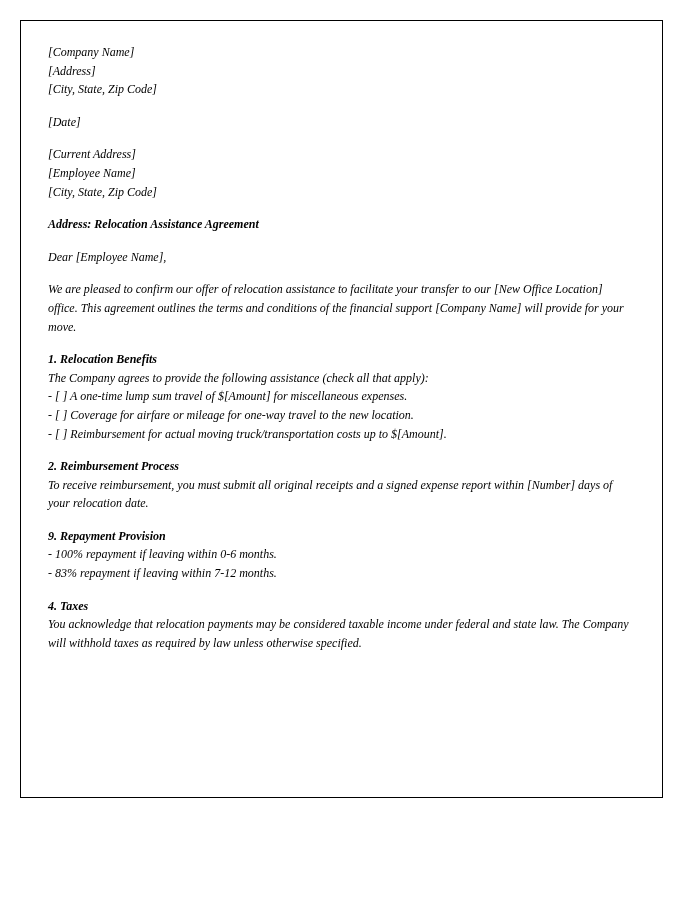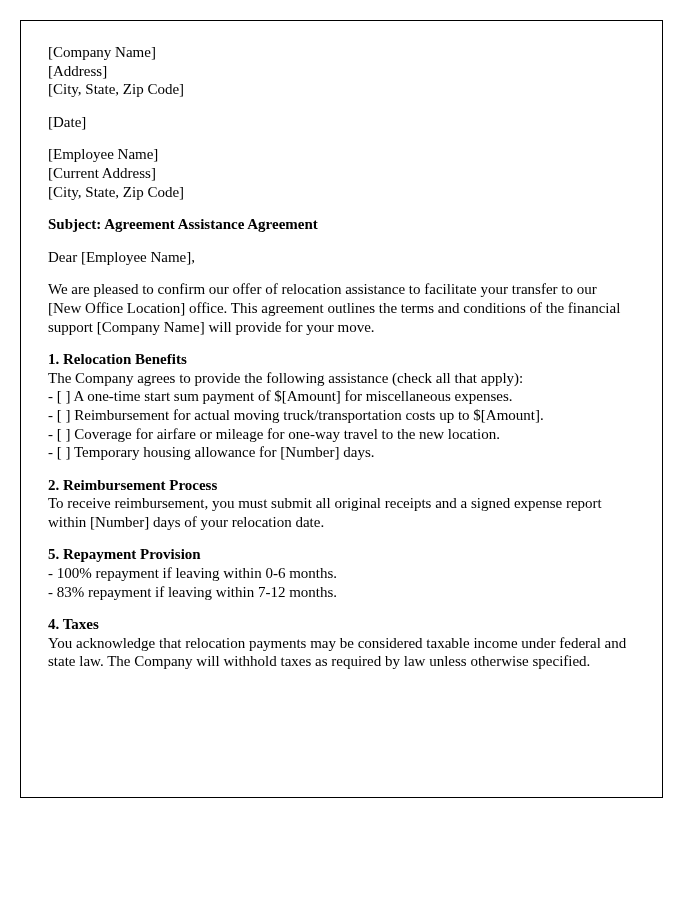--- a/index.html
+++ b/index.html
@@ -21,22 +21,23 @@
     width: 643px;
     height: 778px;
     border: 1px solid #000000;
     box-sizing: border-box;
     background: #ffffff;
     padding: 22px 32px 0 27px;
     overflow: hidden;
   }
   .block {
     margin: 0 0 14px 0;
-    font-size: 15px;
+    font-size: 12px;
     line-height: 18.6px;
+    font-style: italic;
   }
   .line {
     white-space: pre-wrap;
   }
   .bold {
     font-weight: bold;
   }
   .para {
     white-space: pre-wrap;
   }
@@ -50,51 +51,50 @@
     <div class="line">[Company Name]</div>
     <div class="line">[Address]</div>
     <div class="line">[City, State, Zip Code]</div>
   </div>
 
   <div class="block">
     <div class="line">[Date]</div>
   </div>
 
   <div class="block">
+    <div class="line">[Current Address]</div>
     <div class="line">[Employee Name]</div>
-    <div class="line">[Current Address]</div>
     <div class="line">[City, State, Zip Code]</div>
   </div>
 
   <div class="block">
-    <div class="line bold">Subject: Agreement Assistance Agreement</div>
+    <div class="line bold">Address: Relocation Assistance Agreement</div>
   </div>
 
   <div class="block">
     <div class="line">Dear [Employee Name],</div>
   </div>
 
   <div class="block para">We are pleased to confirm our offer of relocation assistance to facilitate your transfer to our [New Office Location] office. This agreement outlines the terms and conditions of the financial support [Company Name] will provide for your move.</div>
 
   <div class="block">
     <div class="line bold">1. Relocation Benefits</div>
     <div class="para">The Company agrees to provide the following assistance (check all that apply):</div>
-    <div class="line">- [ ] A one-time start sum payment of $[Amount] for miscellaneous expenses.</div>
+    <div class="line">- [ ] A one-time lump sum travel of $[Amount] for miscellaneous expenses.</div>
+    <div class="line">- [ ] Coverage for airfare or mileage for one-way travel to the new location.</div>
     <div class="line">- [ ] Reimbursement for actual moving truck/transportation costs up to $[Amount].</div>
-    <div class="line">- [ ] Coverage for airfare or mileage for one-way travel to the new location.</div>
-    <div class="line">- [ ] Temporary housing allowance for [Number] days.</div>
   </div>
 
   <div class="block">
     <div class="line bold">2. Reimbursement Process</div>
     <div class="para">To receive reimbursement, you must submit all original receipts and a signed expense report within [Number] days of your relocation date.</div>
   </div>
 
   <div class="block">
-    <div class="line bold">5. Repayment Provision</div>
+    <div class="line bold">9. Repayment Provision</div>
     <div class="line">- 100% repayment if leaving within 0-6 months.</div>
     <div class="line">- 83% repayment if leaving within 7-12 months.</div>
   </div>
 
   <div class="block">
     <div class="line bold">4. Taxes</div>
     <div class="para">You acknowledge that relocation payments may be considered taxable income under federal and state law. The Company will withhold taxes as required by law unless otherwise specified.</div>
   </div>
 
 

